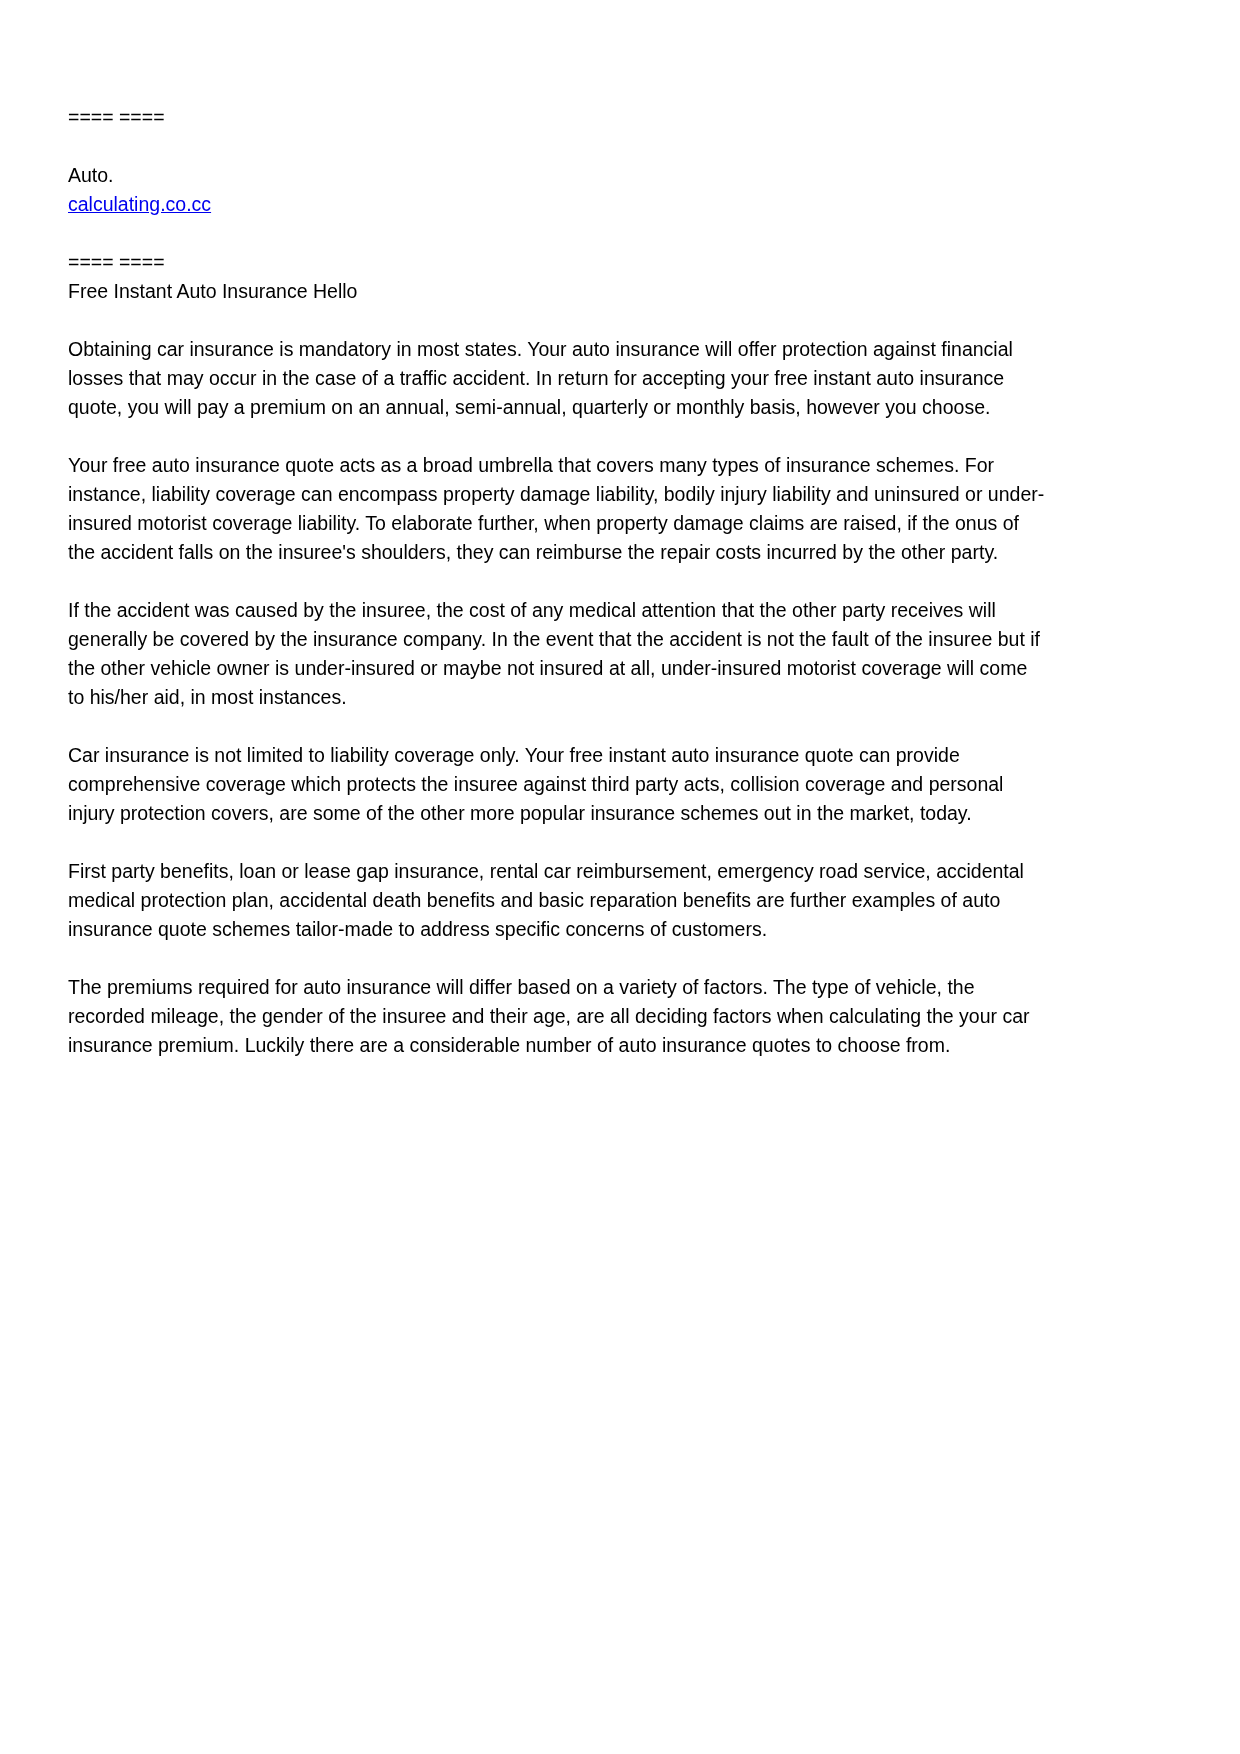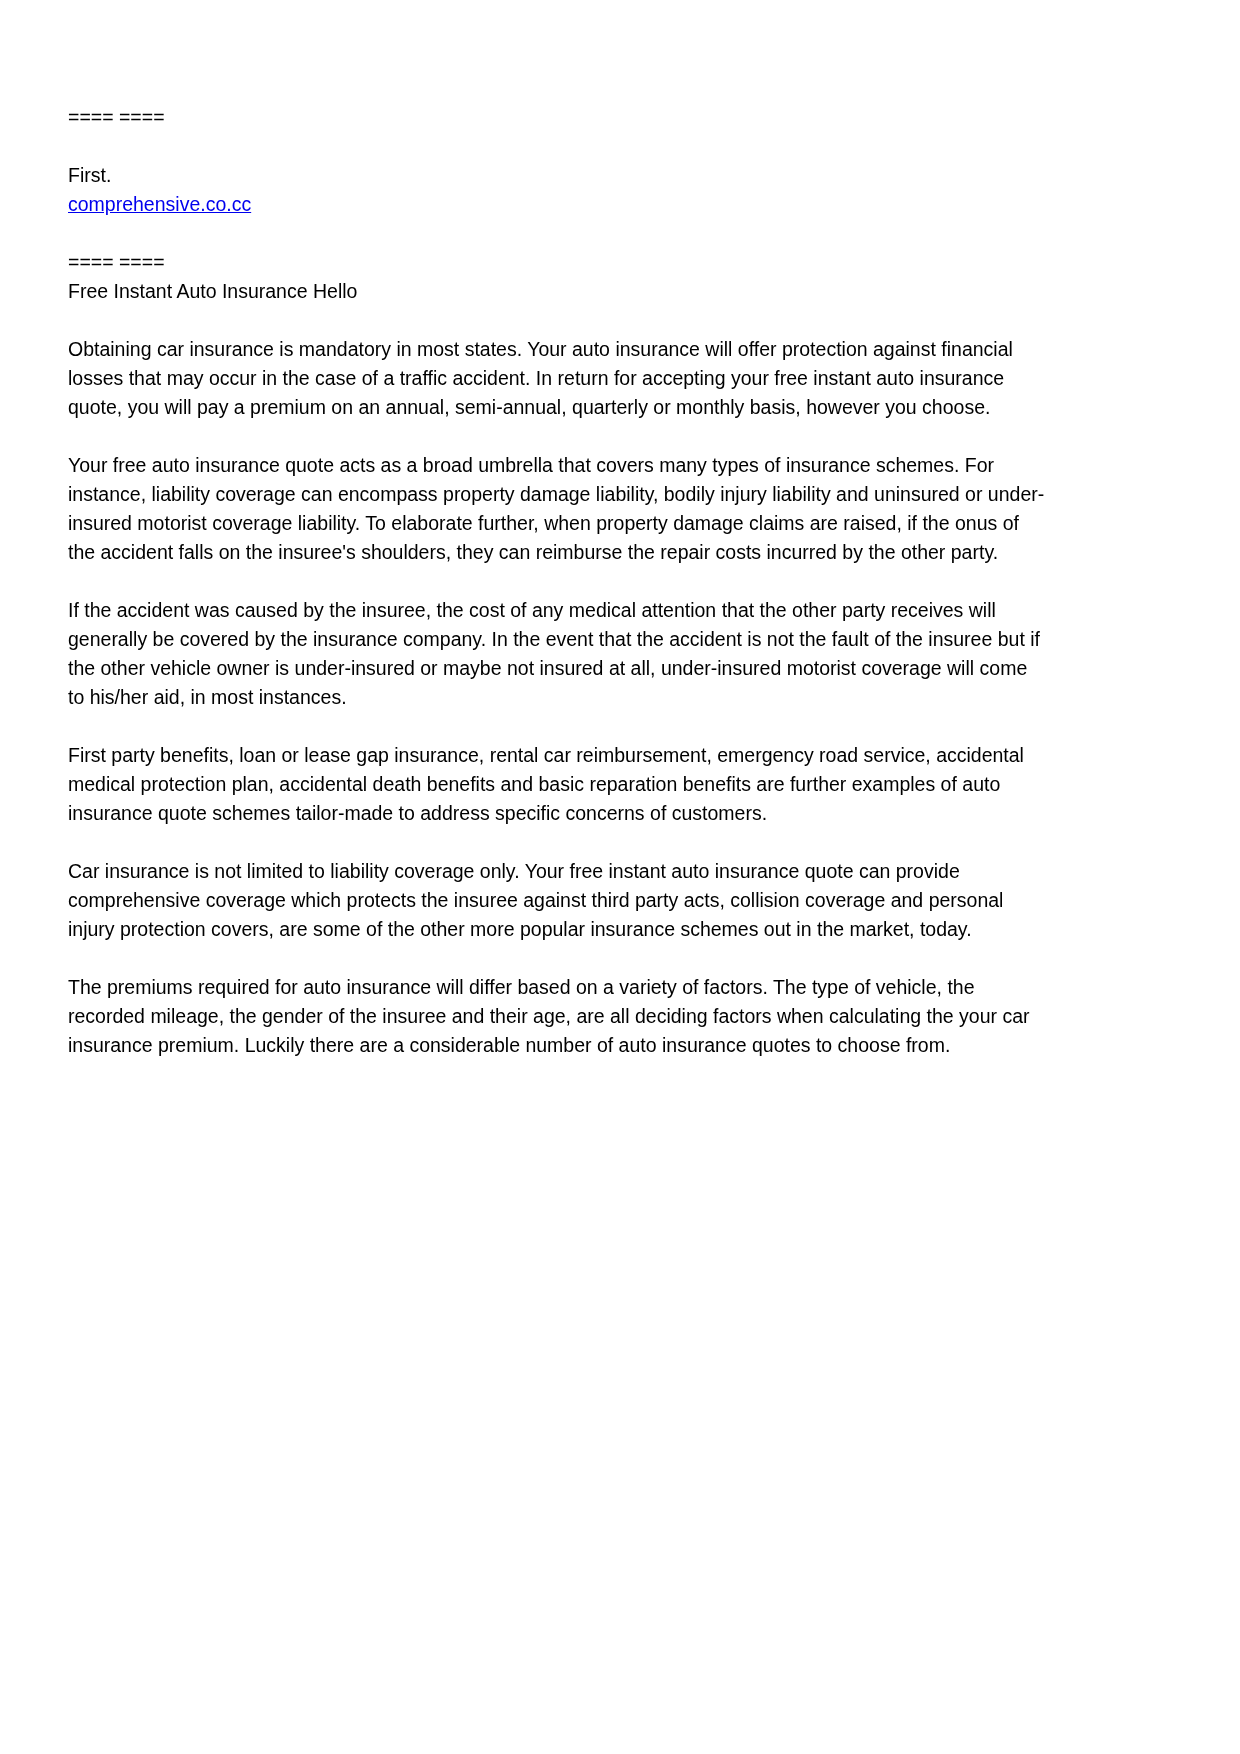--- a/index.html
+++ b/index.html
@@ -39,35 +39,35 @@
 <body>
 
 <div class="page">
   <div class="content">
 
     <p class="block">
       <span>==== ====</span>
     </p>
 
     <p class="block">
-      <span>First.</span><br>
-      <a class="link" href="#">comprehensive.co.cc</a>
+      <span>Auto.</span><br>
+      <a class="link" href="#">calculating.co.cc</a>
     </p>
 
     <p class="block">
       <span>==== ====</span><br>
       <span>Free Instant Auto Insurance Hello</span>
     </p>
 
     <p class="block">Obtaining car insurance is mandatory in most states. Your auto insurance will offer protection against financial losses that may occur in the case of a traffic accident. In return for accepting your free instant auto insurance quote, you will pay a premium on an annual, semi-annual, quarterly or monthly basis, however you choose.</p>
 
     <p class="block">Your free auto insurance quote acts as a broad umbrella that covers many types of insurance schemes. For instance, liability coverage can encompass property damage liability, bodily injury liability and uninsured or under-insured motorist coverage liability. To elaborate further, when property damage claims are raised, if the onus of the accident falls on the insuree's shoulders, they can reimburse the repair costs incurred by the other party.</p>
 
     <p class="block">If the accident was caused by the insuree, the cost of any medical attention that the other party receives will generally be covered by the insurance company. In the event that the accident is not the fault of the insuree but if the other vehicle owner is under-insured or maybe not insured at all, under-insured motorist coverage will come to his/her aid, in most instances.</p>
 
+    <p class="block">Car insurance is not limited to liability coverage only. Your free instant auto insurance quote can provide comprehensive coverage which protects the insuree against third party acts, collision coverage and personal injury protection covers, are some of the other more popular insurance schemes out in the market, today.</p>
+
     <p class="block">First party benefits, loan or lease gap insurance, rental car reimbursement, emergency road service, accidental medical protection plan, accidental death benefits and basic reparation benefits are further examples of auto insurance quote schemes tailor-made to address specific concerns of customers.</p>
-
-    <p class="block">Car insurance is not limited to liability coverage only. Your free instant auto insurance quote can provide comprehensive coverage which protects the insuree against third party acts, collision coverage and personal injury protection covers, are some of the other more popular insurance schemes out in the market, today.</p>
 
     <p class="block">The premiums required for auto insurance will differ based on a variety of factors. The type of vehicle, the recorded mileage, the gender of the insuree and their age, are all deciding factors when calculating the your car insurance premium. Luckily there are a considerable number of auto insurance quotes to choose from.</p>
 
   </div>
 </div>
 
 </body></html>

